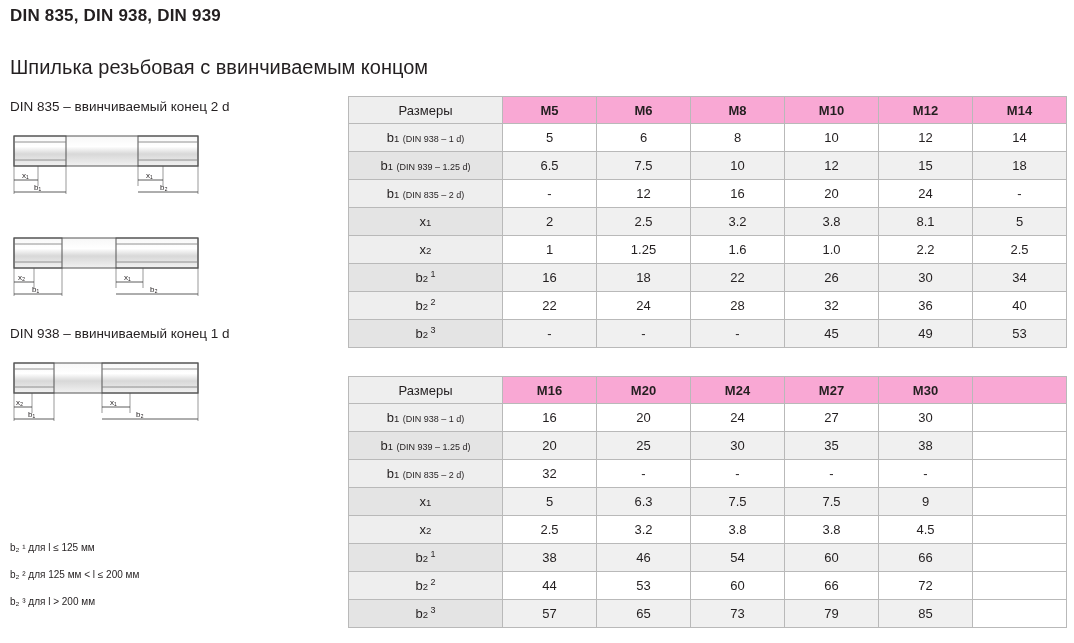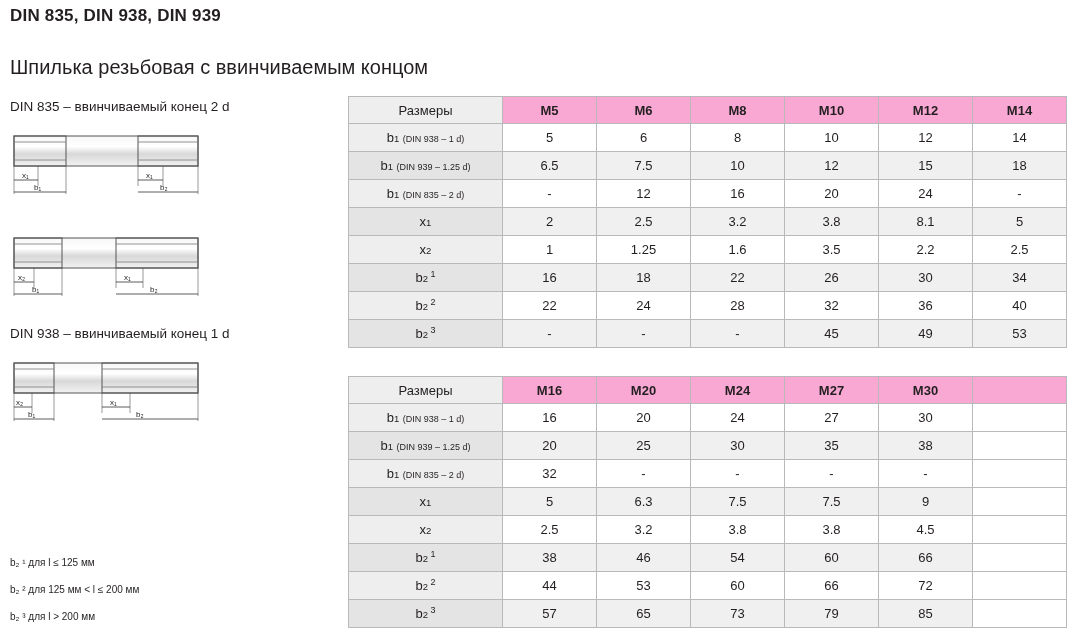--- a/index.html
+++ b/index.html
@@ -46,21 +46,21 @@
     font-size: 13.5px;
     color: #231f20;
     margin: 0 0 8px 2px;
     white-space: nowrap;
   }
   .fig-block { margin-bottom: 20px; }
   .drawing { position: relative; }
   .notes {
     position: absolute;
     left: 10px;
-    top: 558px;
+    top: 543px;
     font-size: 10px;
     line-height: 1;
   }
   .note {
     margin-bottom: 17px;
     white-space: nowrap;
   }
   
   table.spec {
     position: absolute;
@@ -265,21 +265,21 @@
           <td>3.2</td>
           <td>3.8</td>
           <td>8.1</td>
           <td>5</td>
         </tr>
         <tr>
           <td class="rowhdr">x<span class="sub">2</span></td>
           <td>1</td>
           <td>1.25</td>
           <td>1.6</td>
-          <td>3.5</td>
+          <td>1.0</td>
           <td>2.2</td>
           <td>2.5</td>
         </tr>
         <tr class="alt">
           <td class="rowhdr">b<span class="sub">2</span><span class="sup"> 1</span></td>
           <td>16</td>
           <td>18</td>
           <td>22</td>
           <td>26</td>
           <td>30</td>

